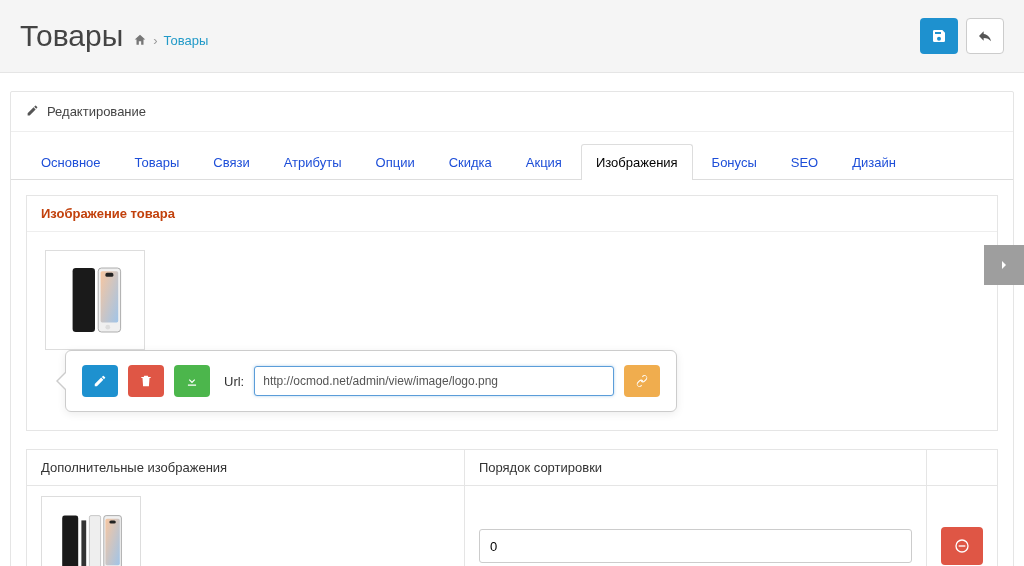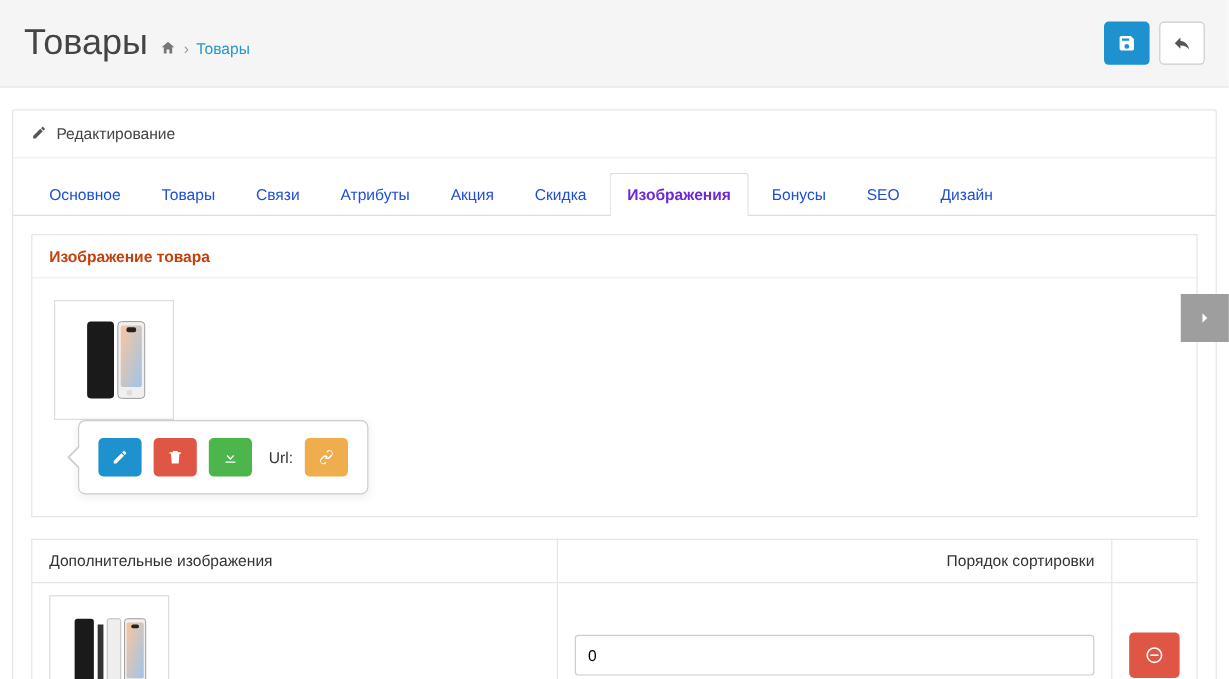--- a/index.html
+++ b/index.html
@@ -87,24 +87,23 @@
     padding: 10px 14px;
     color: #1d4ed8;
     cursor: pointer;
     border: 1px solid transparent;
     border-bottom: none;
     border-radius: 3px 3px 0 0;
     margin-bottom: -1px;
     position: relative;
   }
   .tab.active {
-    color: #6d28d9;
+    color: #000000;
     border-color: #ddd;
     background: #fff;
-    font-weight: bold;
   }
   .tab.active::after {
     content: "";
     position: absolute;
     left: 0; right: 0; bottom: -1px;
     height: 1px;
     background: #fff;
   }
 
   .tab-content { padding: 15px; }
@@ -204,21 +203,21 @@
   table.data-table {
     width: 100%;
     border-collapse: collapse;
   }
   .data-table th, .data-table td {
     border: 1px solid #e5e5e5;
     padding: 10px 14px;
     vertical-align: middle;
   }
   .data-table th { font-weight: normal; text-align: left; }
-  .data-table th.right, .data-table td.right { text-align: right; }
+  .data-table th.right, .data-table td.right { }
   .data-table td.center { text-align: center; }
 
   .sort-input {
     width: 100%;
     height: 34px;
     border: 1px solid #ccc;
     border-radius: 3px;
     padding: 0 10px;
     font-size: 13px;
   }
@@ -291,22 +290,23 @@
         </svg>
     </span>
     <span class="panel-heading-text">Редактирование</span>
   </div>
 
   <ul class="tabs">
     <li class="tab">Основное</li>
     <li class="tab">Товары</li>
     <li class="tab">Связи</li>
     <li class="tab">Атрибуты</li>
+    <li class="tab">Опции</li>
+    <li class="tab">Скидка</li>
     <li class="tab">Акция</li>
-    <li class="tab">Скидка</li>
     <li class="tab active">Изображения</li>
     <li class="tab">Бонусы</li>
     <li class="tab">SEO</li>
     <li class="tab">Дизайн</li>
   </ul>
 
   <div class="tab-content">
 
     <div class="section-panel">
       <div class="section-panel-heading">Изображение товара</div>
@@ -336,20 +336,21 @@
             <svg width="14" height="14" viewBox="0 0 24 24" fill="#fff">
                 <path d="M6 7h12l-1 14H7L6 7zm3-4h6l1 2h4v2H4V5h4l1-2z"></path>
               </svg>
           </button>
           <button class="btn-sm btn-green">
             <svg width="14" height="14" viewBox="0 0 24 24" fill="#fff">
                 <path d="M12 3v10l4-4 1.4 1.4L12 16 6.6 10.4 8 9l4 4V3h0zM5 18h14v2H5z"></path>
               </svg>
           </button>
           <span class="url-label">Url:</span>
+          <input class="url-input" value="http://ocmod.net/admin/view/image/logo.png" style="">
           <button class="btn-sm btn-orange">
             <svg width="14" height="14" viewBox="0 0 24 24" fill="#fff">
                 <path d="M10 13a5 5 0 0 0 7 0l3-3a5 5 0 0 0-7-7l-1 1 1.4 1.4 1-1a3 3 0 1 1 4.2 4.2l-3 3a3 3 0 0 1-4.2 0L10 13zm4-2a5 5 0 0 0-7 0l-3 3a5 5 0 0 0 7 7l1-1-1.4-1.4-1 1a3 3 0 1 1-4.2-4.2l3-3a3 3 0 0 1 4.2 0L14 11z"></path>
               </svg>
           </button>
         </div>
       </div>
     </div>
 
     <table class="data-table">

